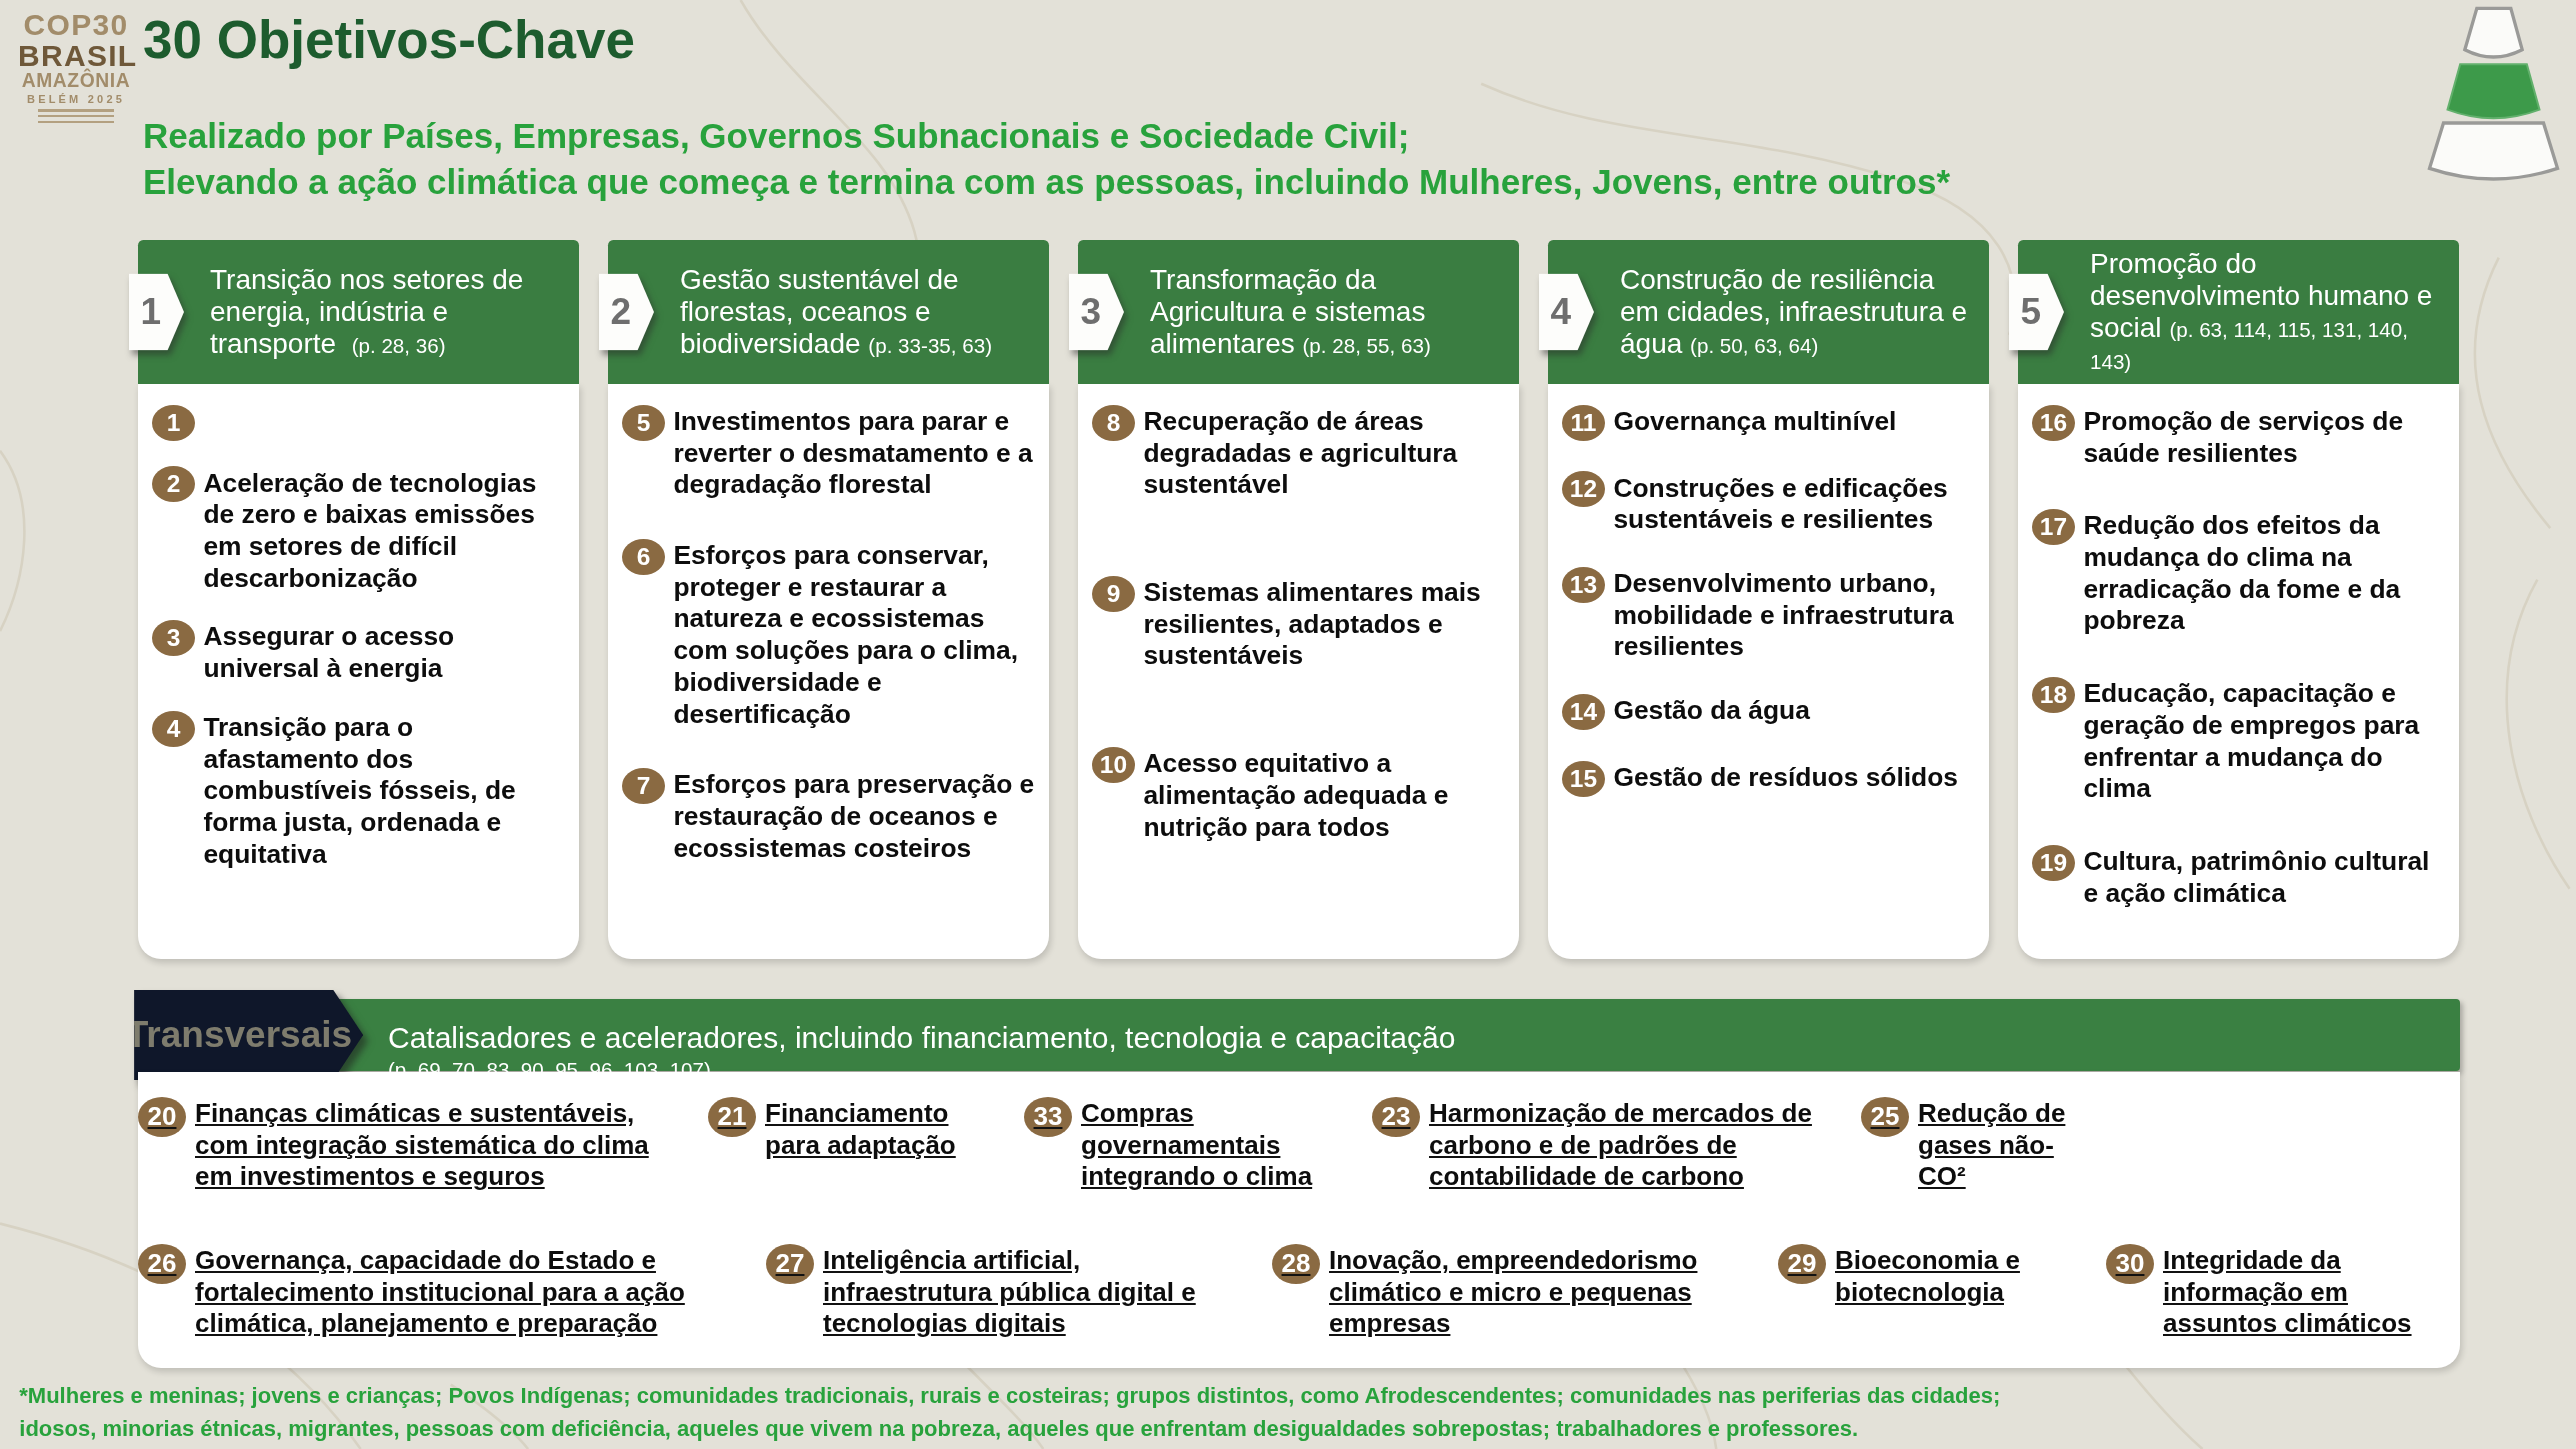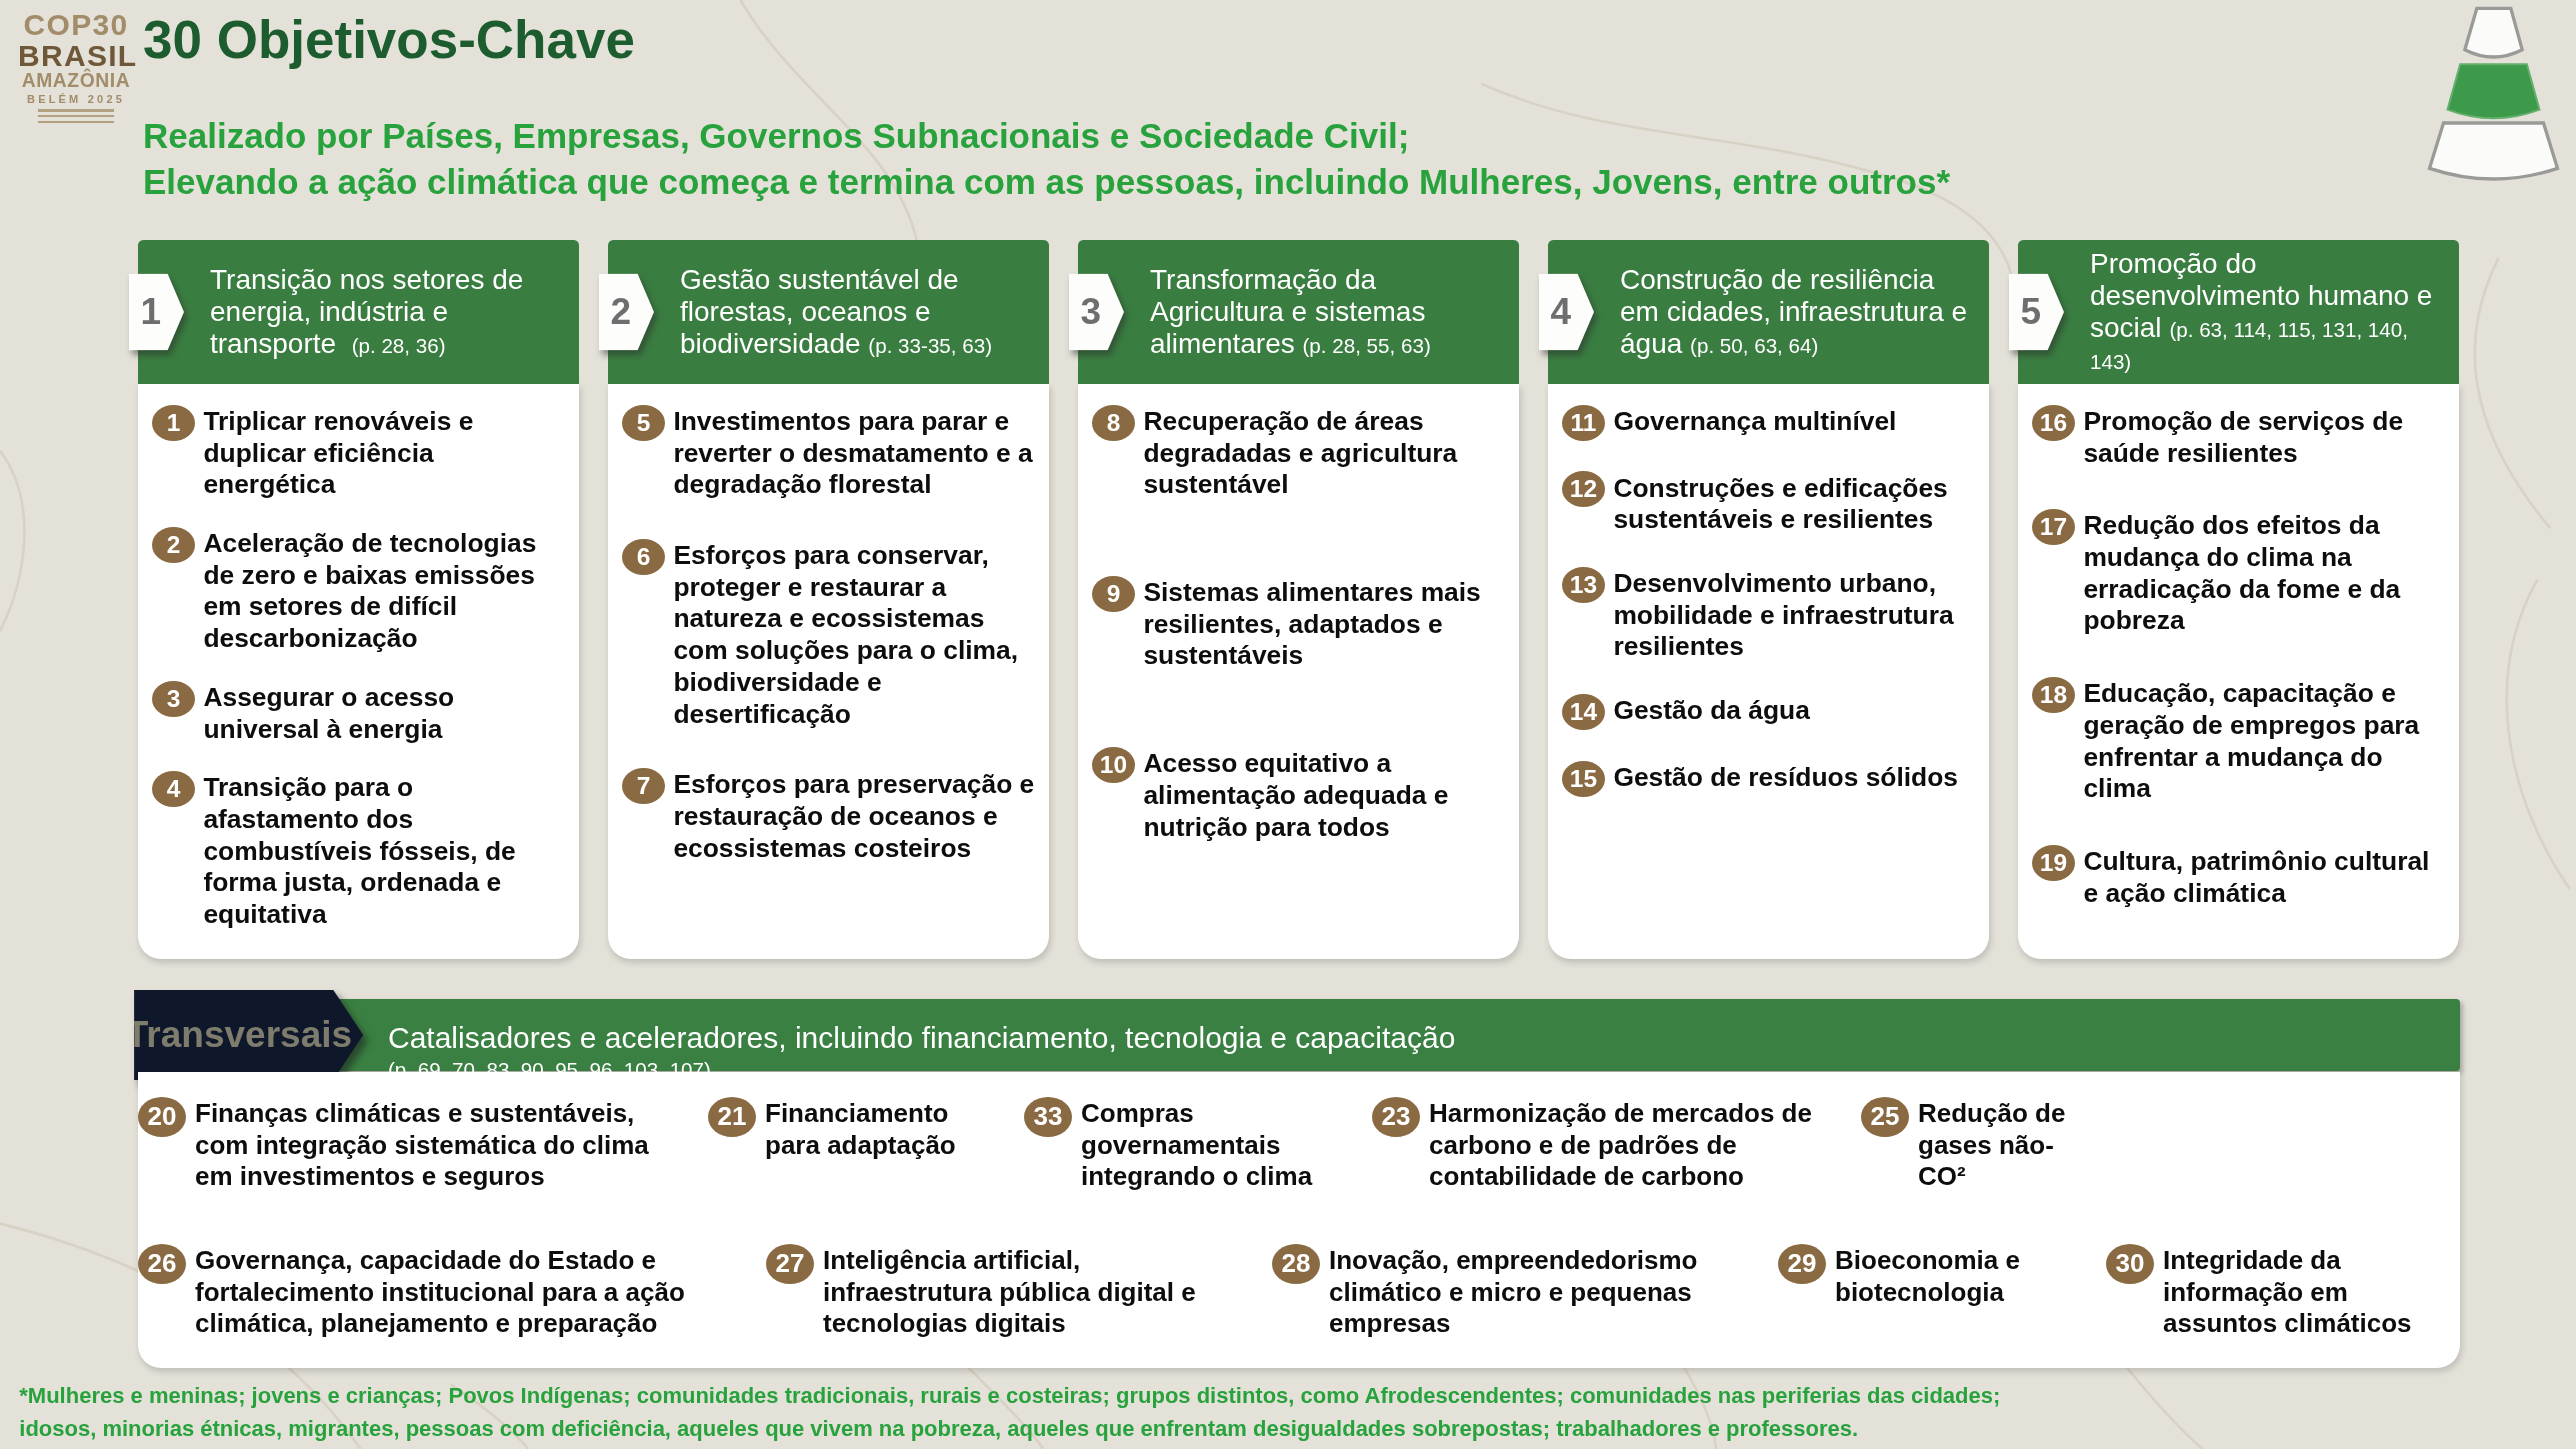--- a/index.html
+++ b/index.html
@@ -60,21 +60,21 @@
   .trans-tag .shape{width:229px;height:90px;background:#0f172a;
     clip-path:polygon(0 0,87% 0,100% 50%,87% 100%,0 100%);
     display:flex;align-items:center;justify-content:center;
     font-size:37px;font-weight:700;color:#7e7c6d;padding-right:19.3px;box-sizing:border-box;}
   .trans-text{position:absolute;left:250px;top:22px;color:#fff;}
   .trans-text .t1{font-size:30px;font-weight:400;}
   .trans-text .t2{font-size:20.6px;font-weight:400;margin-top:2.6px;}
 
   .trans-panel{left:138px;top:1072px;width:2322px;height:296px;background:#fff;
     border-radius:0 0 23px 23px;box-shadow:1.9px 3.2px 6.4px rgba(0,0,0,.15);}
-  .tr-row{position:absolute;left:0;width:2322px;display:grid;}
+  .tr-row{position:absolute;left:0;width:2322px;display:grid;text-decoration:underline;}
   .tr-row1{top:26px;grid-template-columns:570px 316px 348px 489px 258px 341px;}
   .tr-row2{top:173px;grid-template-columns:628px 506px 506px 328px 354px;}
   .tr-item{display:flex;gap:9px;align-items:flex-start;padding-right:18px;box-sizing:border-box;}
   .tr-item .num-badge{min-width:48px;height:40px;font-size:26px;}
   .tr-item .txt{font-size:26px;font-weight:700;line-height:1.22;color:#0d0d0d;}
 
   
   .footer{left:19.3px;top:1379px;width:2541px;font-size:22px;font-weight:700;
     color:#28a23c;line-height:33px;}
 </style>
@@ -121,21 +121,20 @@
   <div class="col">
     <div class="col-header">
       <div class="hdr-badge">
         <div class="shape">1</div>
       </div>
       <div><span>Transição nos setores de energia, indústria e transporte</span>&nbsp;&nbsp;<span class="pages">(p. 28, 36)</span></div>
     </div>
     <div class="card g42">
       <div class="obj">
         <div class="num-badge">1</div>
-        <div class="txt">Triplicar renováveis e duplicar eficiência energética</div>
       </div>
       <div class="obj">
         <div class="num-badge">2</div>
         <div class="txt">Aceleração de tecnologias de zero e baixas emissões em setores de difícil descarbonização</div>
       </div>
       <div class="obj">
         <div class="num-badge">3</div>
         <div class="txt">Assegurar o acesso universal à energia</div>
       </div>
       <div class="obj">

